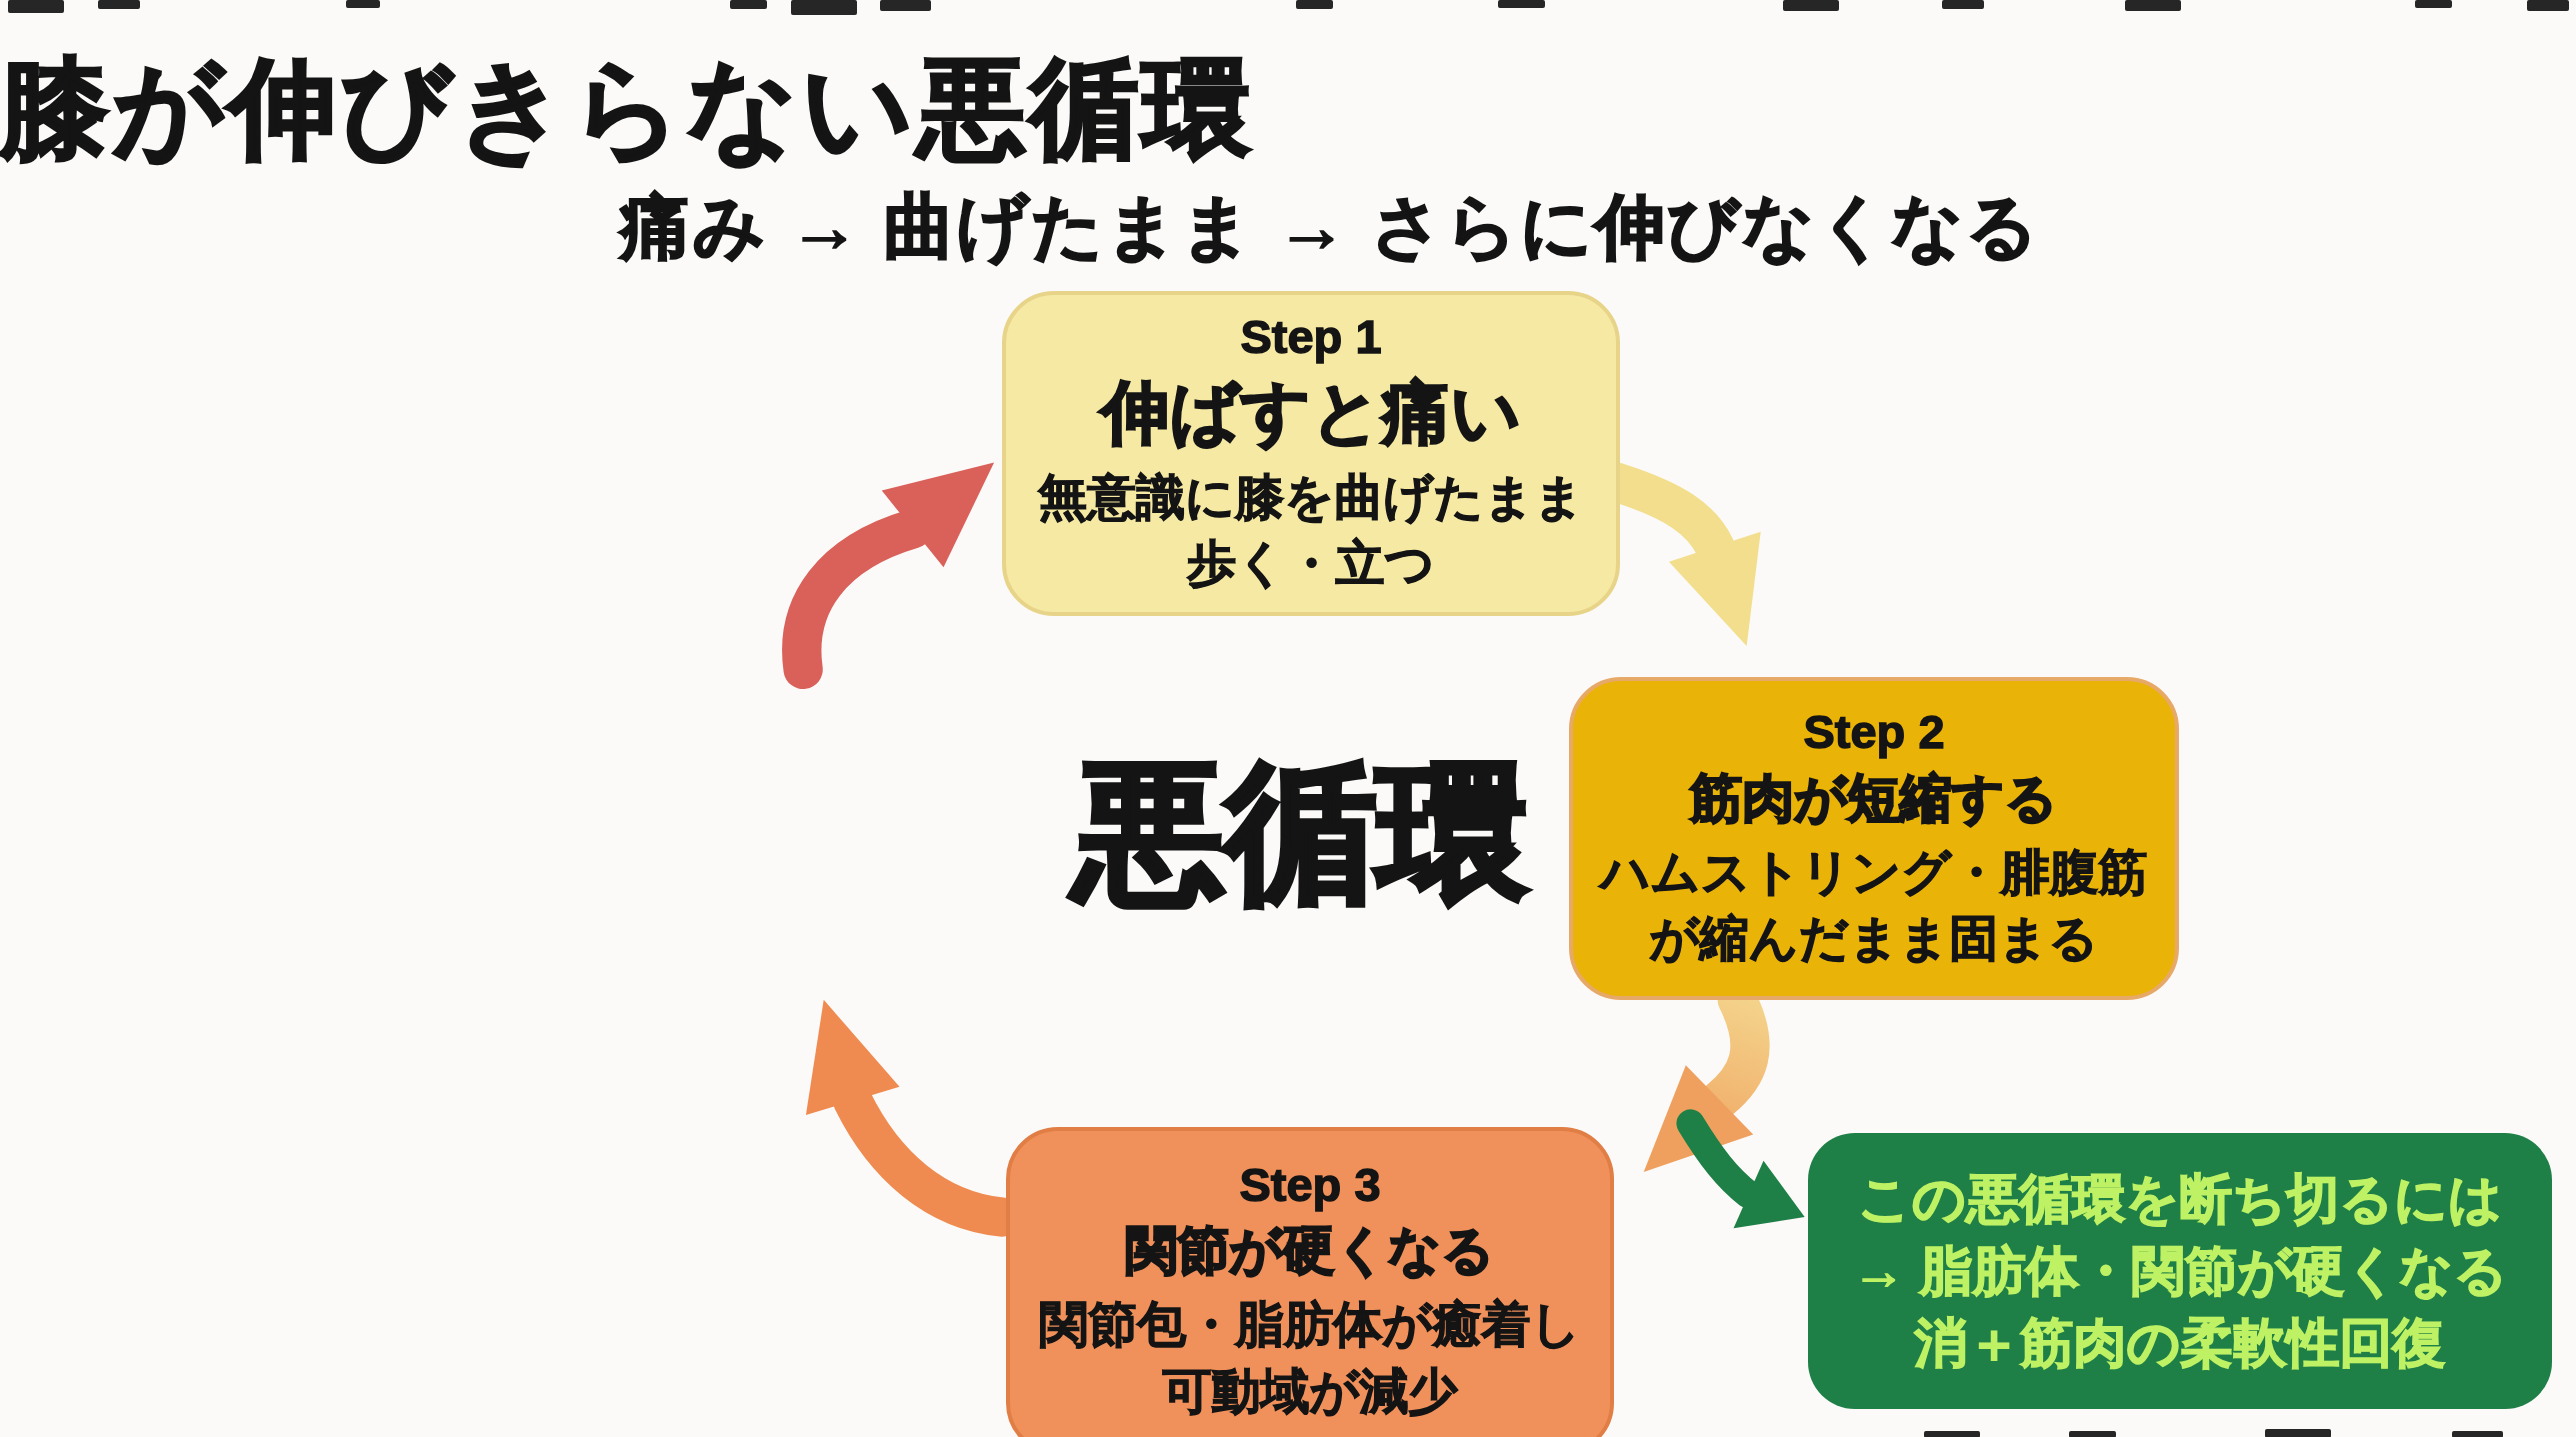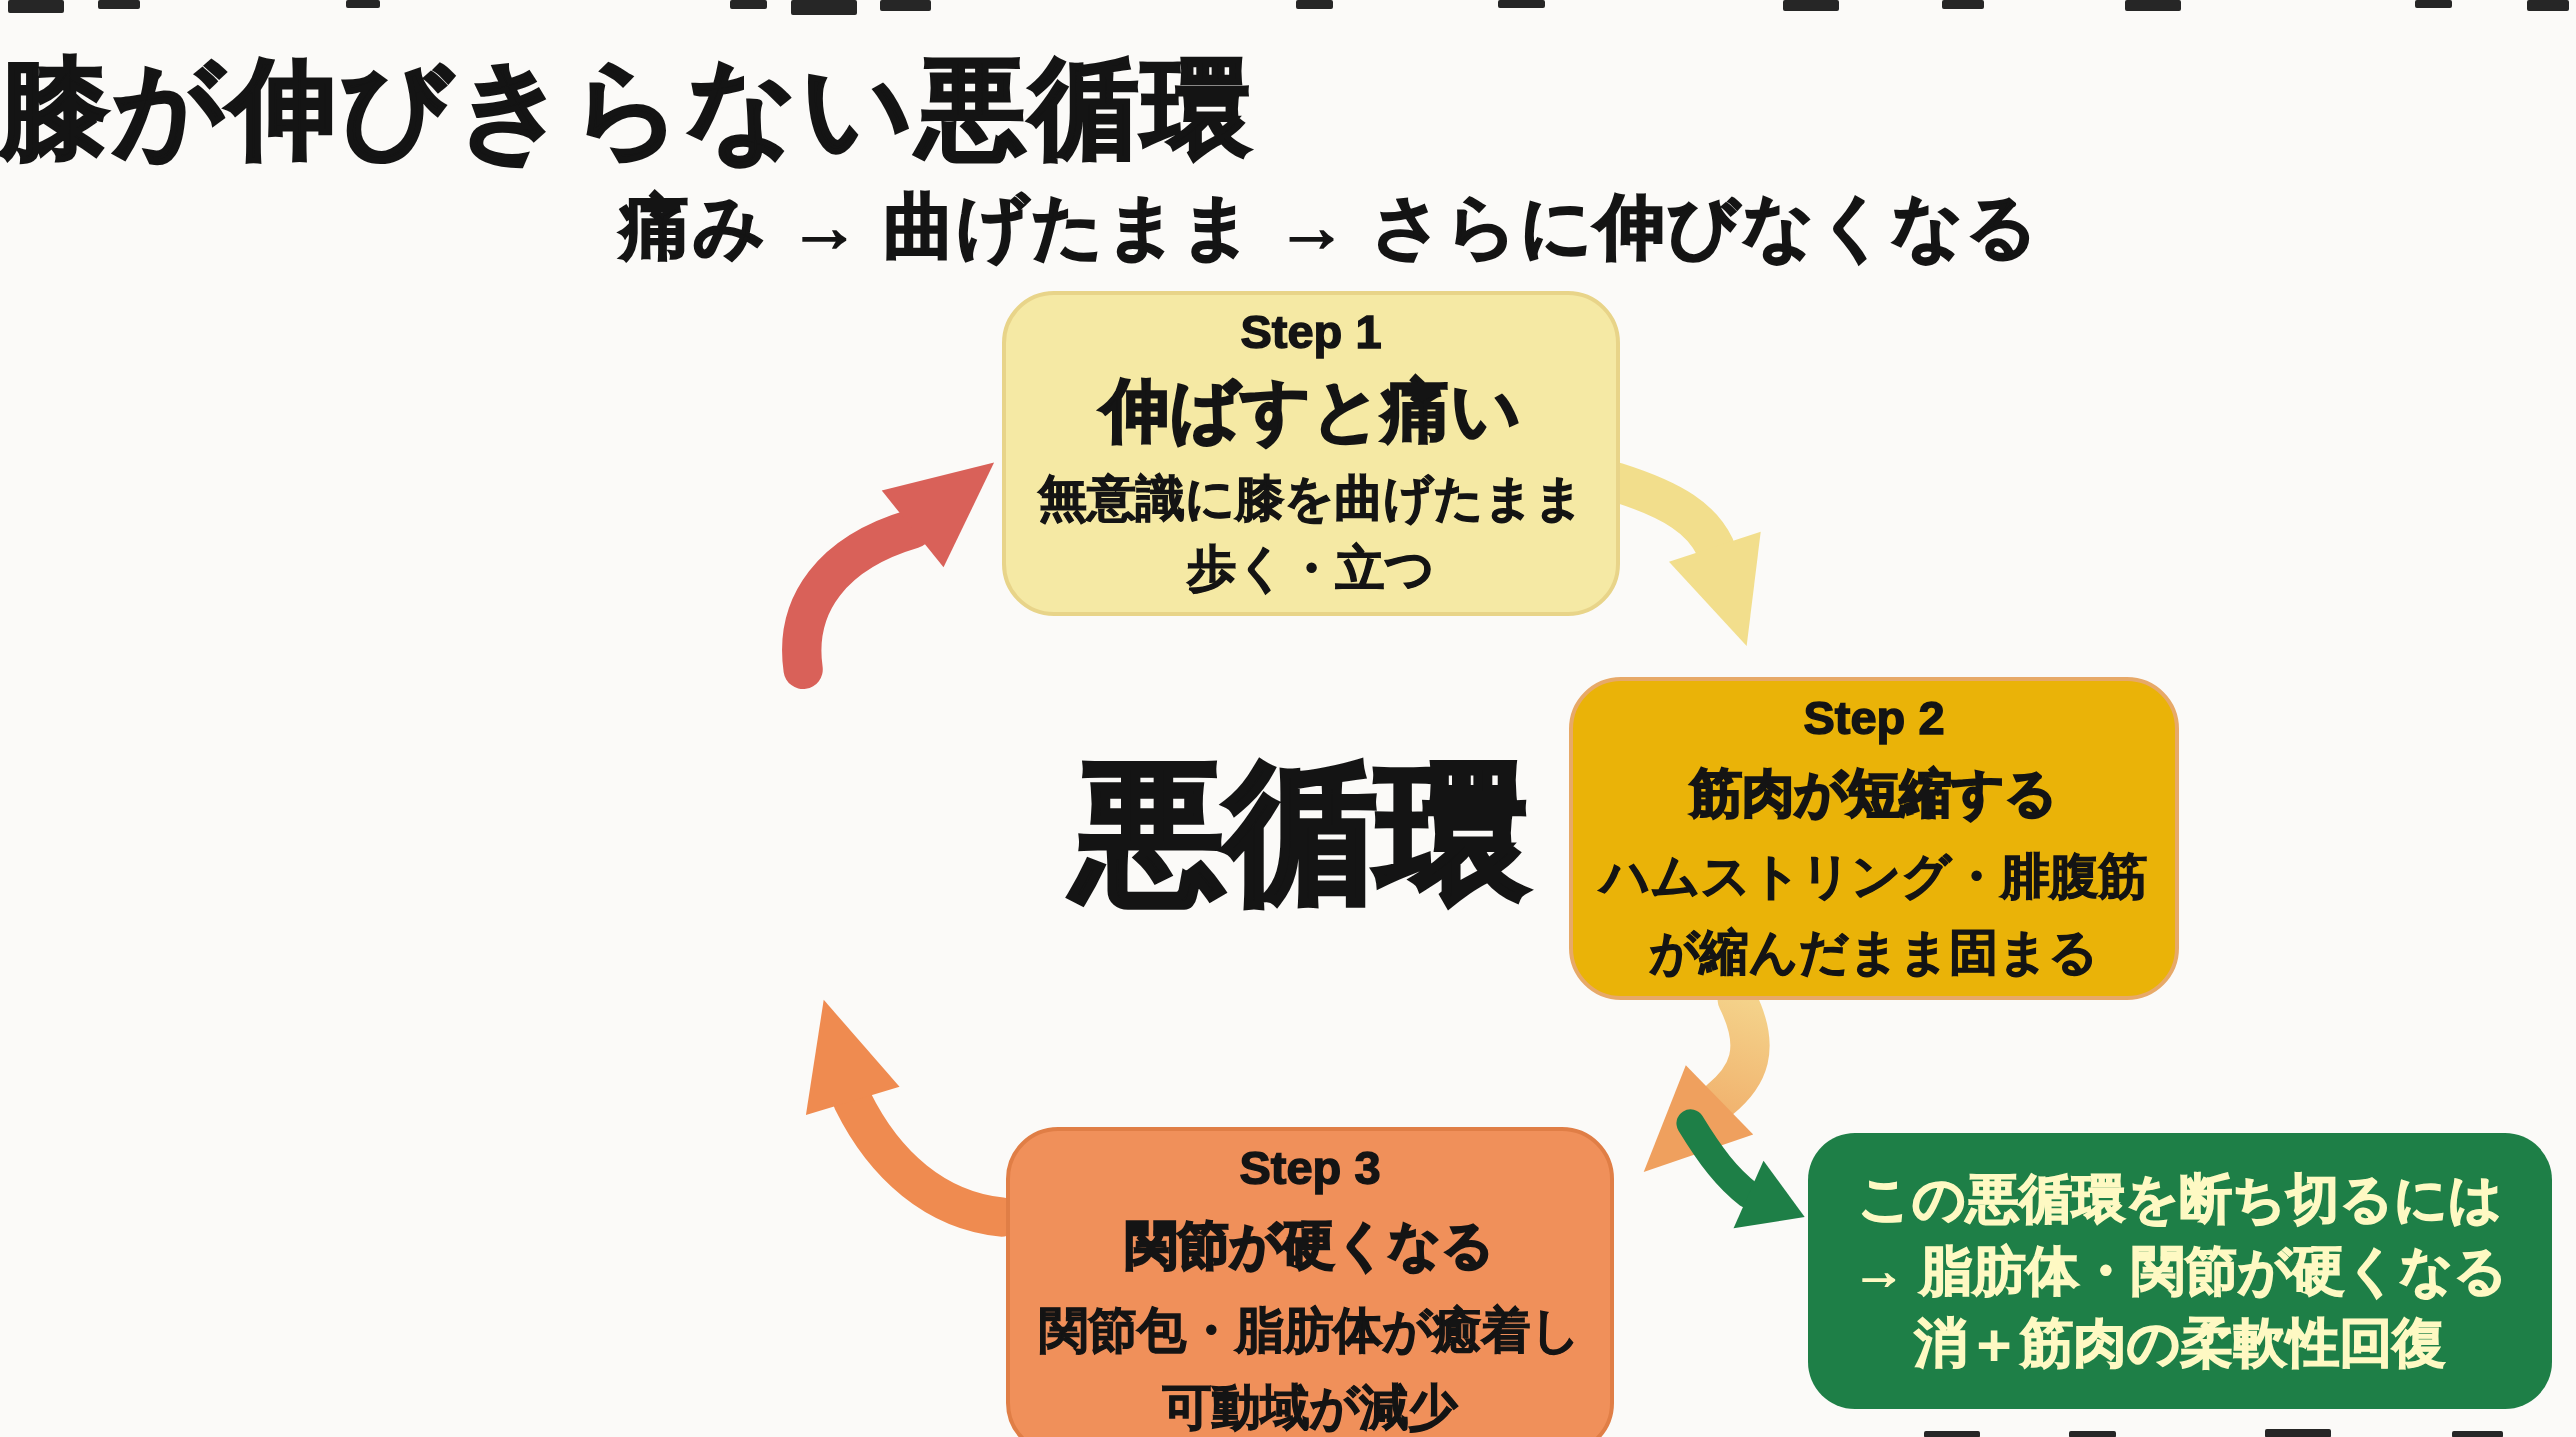--- a/index.html
+++ b/index.html
@@ -15,21 +15,21 @@
     -webkit-text-stroke:2.8px currentColor;white-space:nowrap;
   }
   .page-subtitle{
     position:absolute;left:0;top:180px;width:100%;text-align:center;
     font-size:71px;font-weight:900;letter-spacing:1.9px;
     -webkit-text-stroke:1.9px currentColor;white-space:nowrap;padding-left:42px;
   }
   .step{
     position:absolute;border-radius:52px;border:4.7px solid transparent;
     box-sizing:border-box;display:flex;flex-direction:column;
-    align-items:center;justify-content:space-between;text-align:center;
+    align-items:center;justify-content:center;text-align:center;
     padding:10px 15px;
   }
   .step-1{left:1002px;top:291px;width:618px;height:325px;}
   .step-2{left:1569px;top:677px;width:610px;height:323px;}
   .step-3{left:1006px;top:1090px;width:608px;height:328px;}
   .step-4{left:413px;top:669px;width:625px;height:323px;}
   .step .label{
     font-size:47px;font-weight:900;-webkit-text-stroke:1.4px currentColor;
     white-space:nowrap;line-height:1.15;
   }
@@ -118,21 +118,21 @@
   <div class="step step-3" style="background-color: rgb(240, 144, 90); border-color: rgb(224, 126, 70); margin-top: 37px;">
     <div class="label">Step 3</div>
     <div class="heading">関節が硬くなる</div>
     <div class="body-line">関節包・脂肪体が癒着し</div>
     <div class="body-line">可動域が減少</div>
   </div>
 
 
   <div class="center-label">悪循環</div>
 
-  <div class="solution" style="background-color: rgb(30, 127, 71); color: #fef9c3;">
+  <div class="solution" style="background-color: rgb(30, 127, 71); color: #bef264;">
     <div class="sol-line">この悪循環を断ち切るには</div>
     <div class="sol-line">→ 脂肪体・関節が硬くなる</div>
     <div class="sol-line">消＋筋肉の柔軟性回復</div>
   </div>
 
 <div class="artifact" style="left: 7.5px; width: 56px; height: 13px; top: 0px; background-color: rgb(38, 38, 38);"></div>
     <div class="artifact" style="left: 98px; width: 42px; height: 9.4px; top: 0px; background-color: rgb(38, 38, 38);"></div>
     <div class="artifact" style="left: 346px; width: 34px; height: 7.5px; top: 0px; background-color: rgb(38, 38, 38);"></div>
     <div class="artifact" style="left: 730px; width: 37px; height: 9.4px; top: 0px; background-color: rgb(38, 38, 38);"></div>
     <div class="artifact" style="left: 791px; width: 66px; height: 15px; top: 0px; background-color: rgb(38, 38, 38);"></div>

